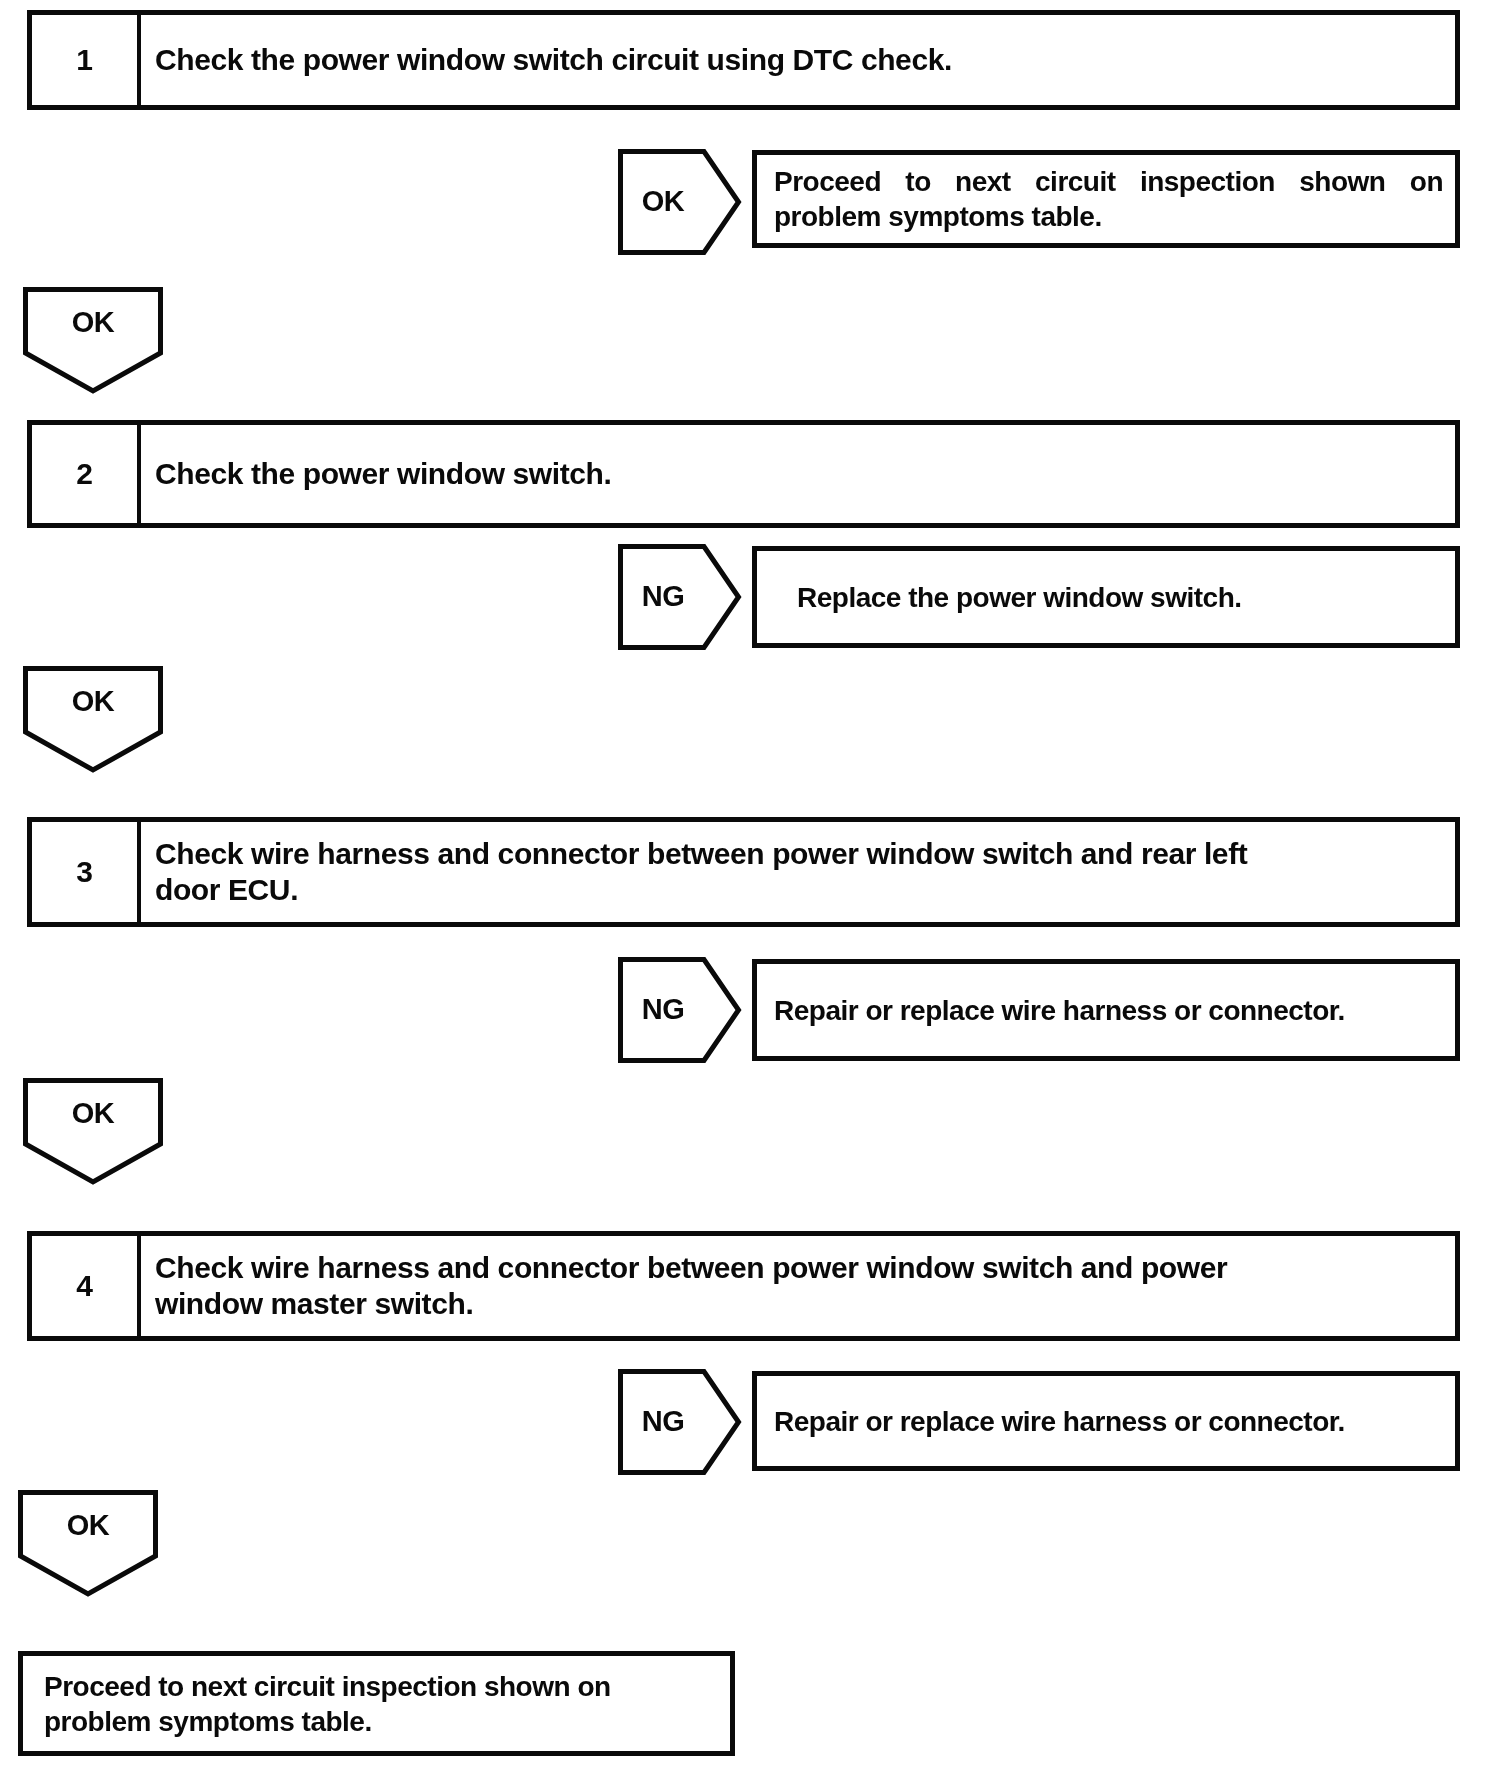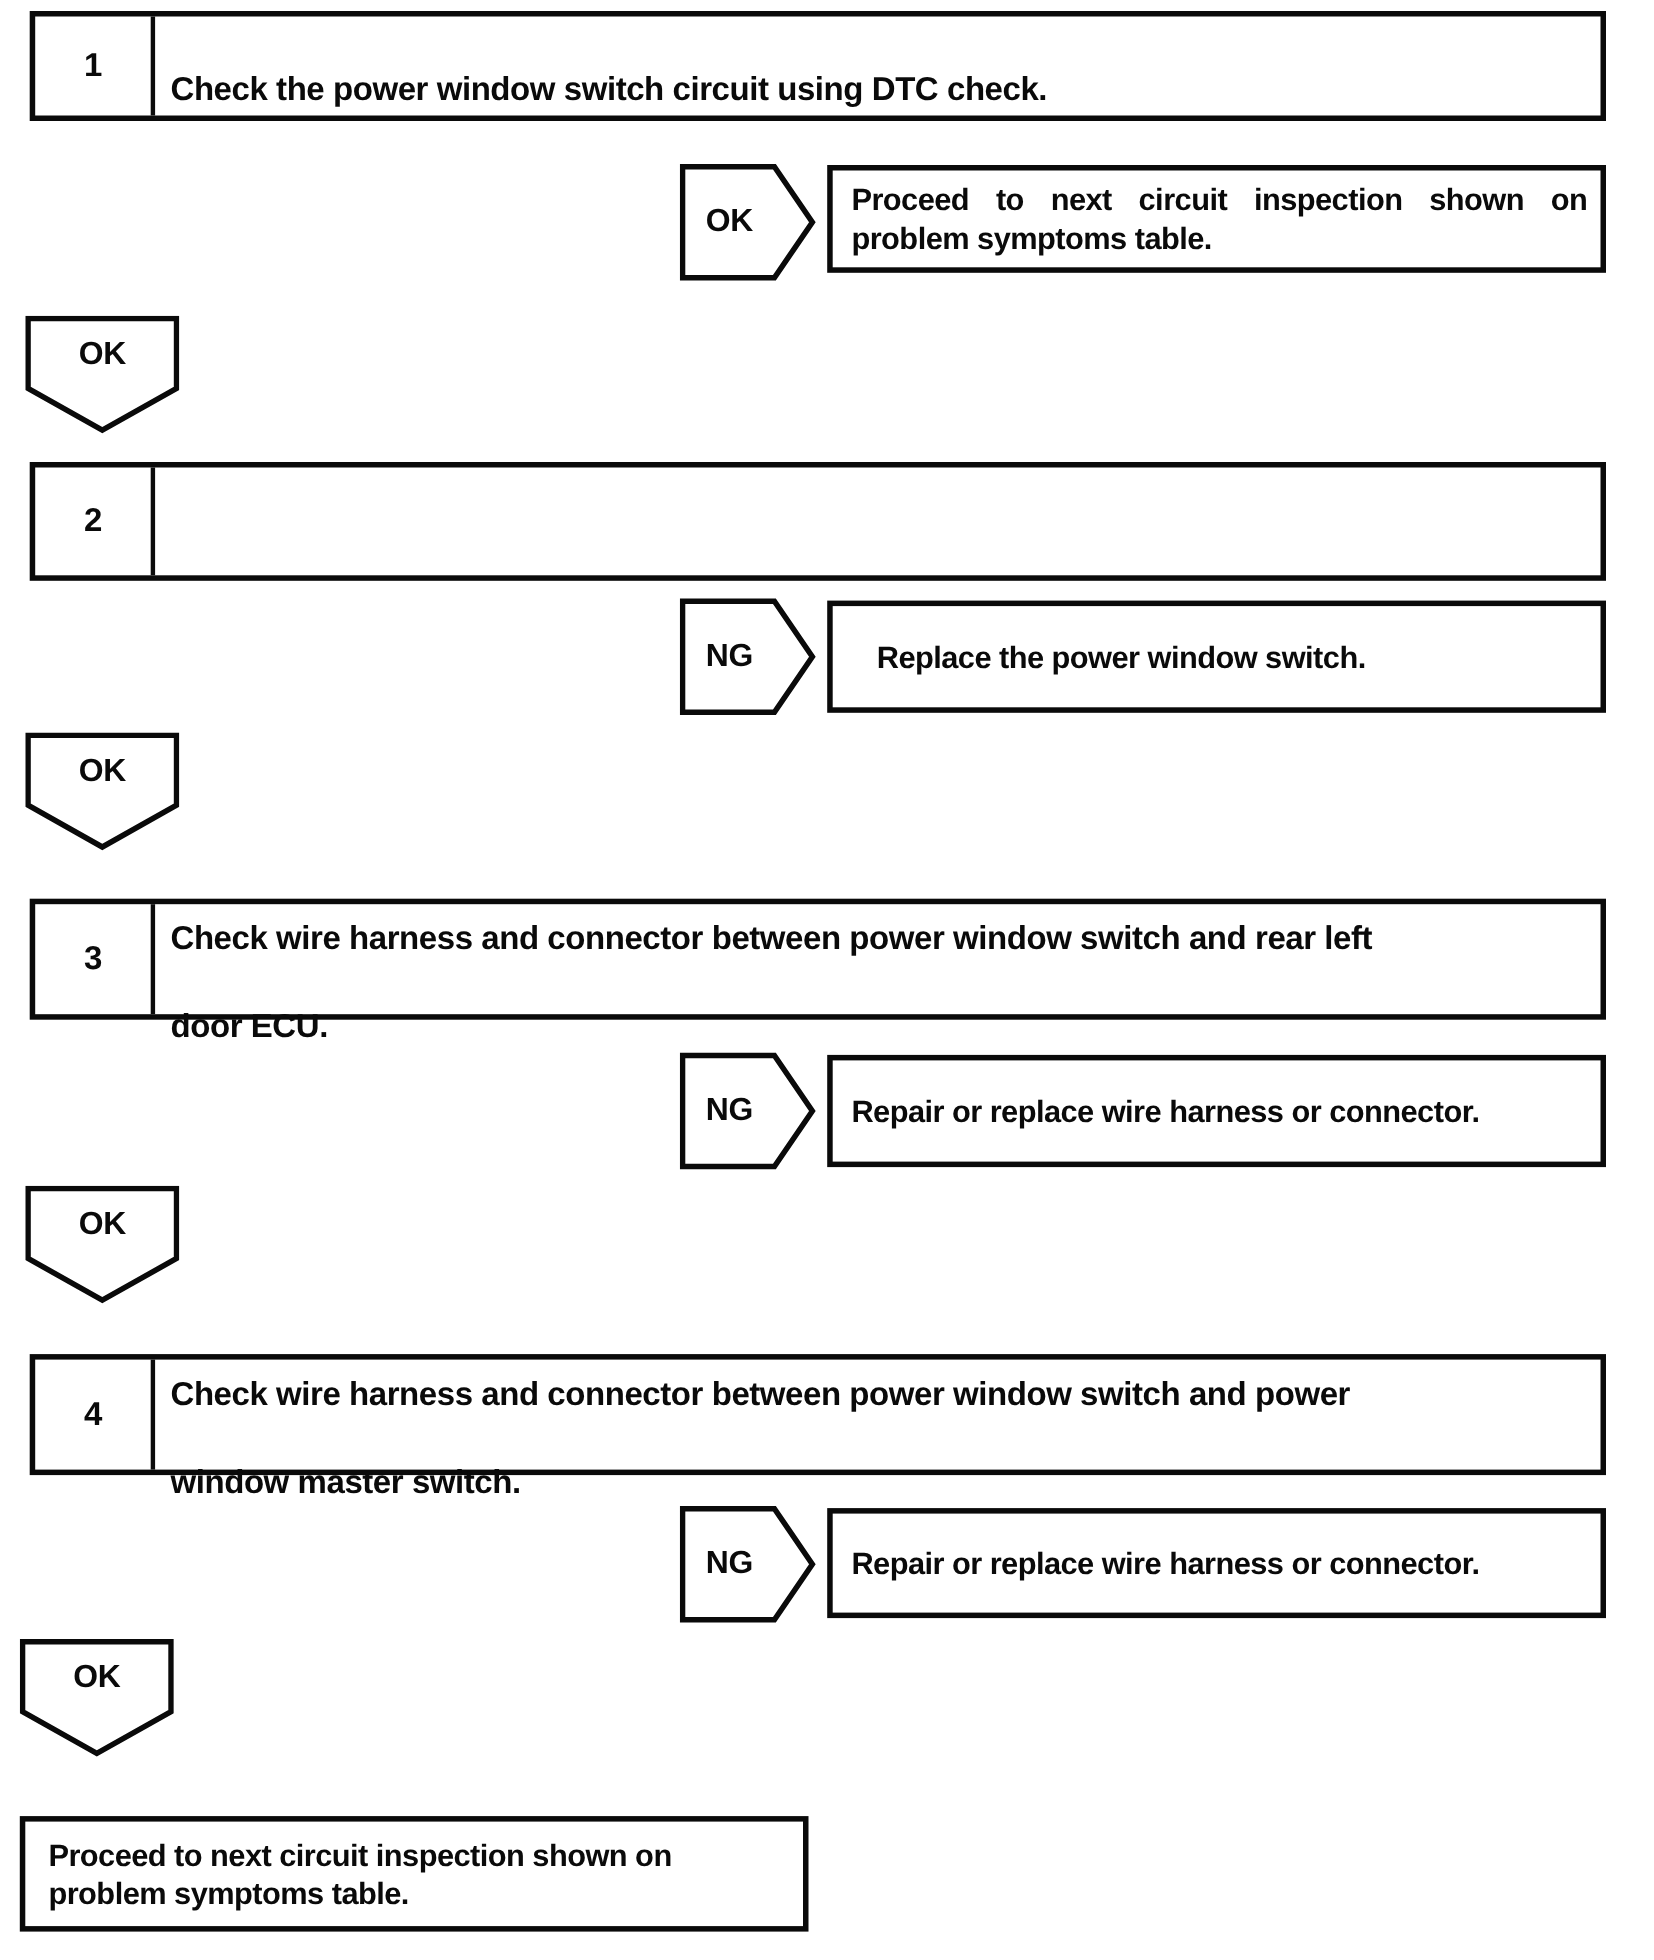--- a/index.html
+++ b/index.html
@@ -36,21 +36,21 @@
   }
   .step-text {
     flex: 1;
     display: flex;
     flex-direction: column;
     justify-content: center;
     padding-left: 14px;
     font-size: 30px;
     line-height: 36px;
   }
-  .step-text .tline { width: 1240px; margin-top: 44px; }
+  .step-text .tline { width: 1240px; }
 
   
   .tag {
     position: absolute;
     left: 618px;
     width: 124px;
     height: 108px;
   }
   .tag svg { position: absolute; left: 0; top: 0; }
   .tag-label {
@@ -146,20 +146,23 @@
     <svg width="140" height="108" viewBox="0 0 140 108">
       <polygon class="shape" points="2.5,2.5 137.5,2.5 137.5,66 70,104 2.5,66"></polygon>
     </svg>
     <span class="flag-label">OK</span>
   </div>
 
   <div class="step-box" style="top:420px;height:108px;">
     <div class="num-cell">
       <span>2</span>
     </div>
+    <div class="step-text">
+      <div class="tline">Check the power window switch.</div>
+    </div>
   </div>
 
   <div class="tag" style="top:543px;">
     <svg width="124" height="108" viewBox="0 0 124 108">
       <polygon class="shape" points="2.5,3.5 86,3.5 120.5,54 86,104.5 2.5,104.5"></polygon>
     </svg>
     <span class="tag-label">NG</span>
   </div>
   <div class="result-box" style="top:546px;height:102px;padding-left:40px;">
     <div class="rline">Replace the power window switch.</div>

